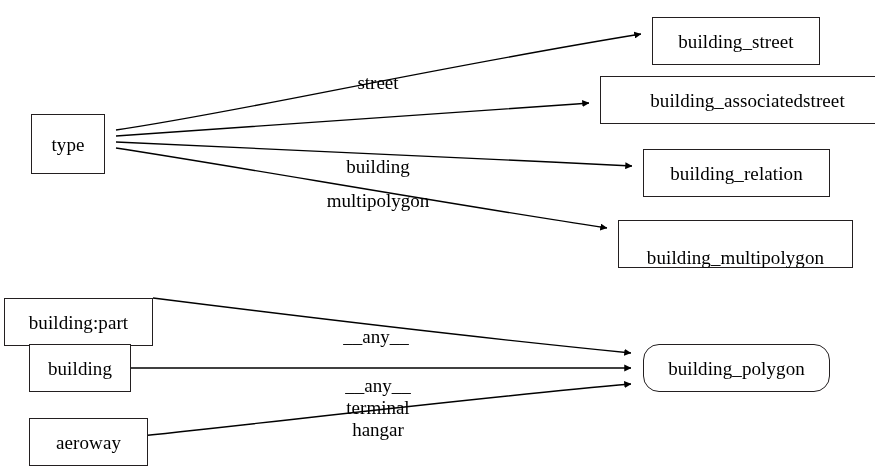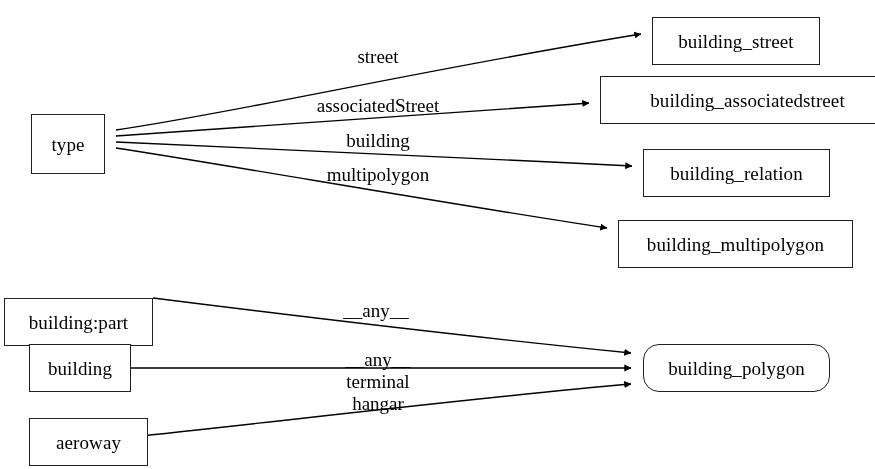--- a/index.html
+++ b/index.html
@@ -37,20 +37,21 @@
     white-space: nowrap;
   }
   .edge-label {
     position: absolute;
     color: #000000;
     font-size: 19px;
     line-height: 1;
     white-space: nowrap;
     transform: translate(-50%, -50%);
     text-align: center;
+    margin-top: 26px;
   }
 </style>
 </head>
 <body>
 
 <div id="canvas">
 
   <svg id="graph-svg" viewBox="0 0 875 469" xmlns="http://www.w3.org/2000/svg">
     <defs>
       <marker id="arrow" viewBox="0 0 10 10" refX="9.6" refY="5" markerWidth="5.2" markerHeight="5.2" orient="auto-start-reverse">
@@ -82,21 +83,21 @@
   </div>
 
   <div class="node-box" style="left:600px; top:76px; width:295px; height:48px;">
     <span>building_associatedstreet</span>
   </div>
 
   <div class="node-box" style="left:643px; top:149px; width:187px; height:48px;">
     <span>building_relation</span>
   </div>
 
-  <div class="node-box" style="left:618px; top:220px; width:235px; height:48px;">
+  <div class="node-box" style="left:618px; top:220px; width:235px; height:48px;align-items:flex-end;">
     <span>building_multipolygon</span>
   </div>
 
   <div class="node-box" style="left:4px; top:270px; width:149px; height:48px;margin-top:28px;">
     <span>building:part</span>
   </div>
 
   <div class="node-box" style="left:29px; top:344px; width:102px; height:48px;">
     <span>building</span>
   </div>
@@ -104,21 +105,20 @@
   <div class="node-box" style="left:29px; top:418px; width:119px; height:48px;">
     <span>aeroway</span>
   </div>
 
   <div class="node-box" style="left:643px; top:344px; width:187px; height:48px;border-radius:16px;">
     <span>building_polygon</span>
   </div>
 
   <div class="edge-label" style="left:378px; top:56px;">street</div>
 
-  <div class="edge-label" style="left:378px; top:105px;">associatedStreet</div>
 
   <div class="edge-label" style="left:378px; top:140px;">building</div>
 
   <div class="edge-label" style="left:378px; top:174px;">multipolygon</div>
 
   <div class="edge-label" style="left:376px; top:310px;">__any__</div>
 
   <div class="edge-label" style="left:378px; top:359px;">__any__</div>
 
   <div class="edge-label" style="left:378px; top:381px;">terminal</div>

